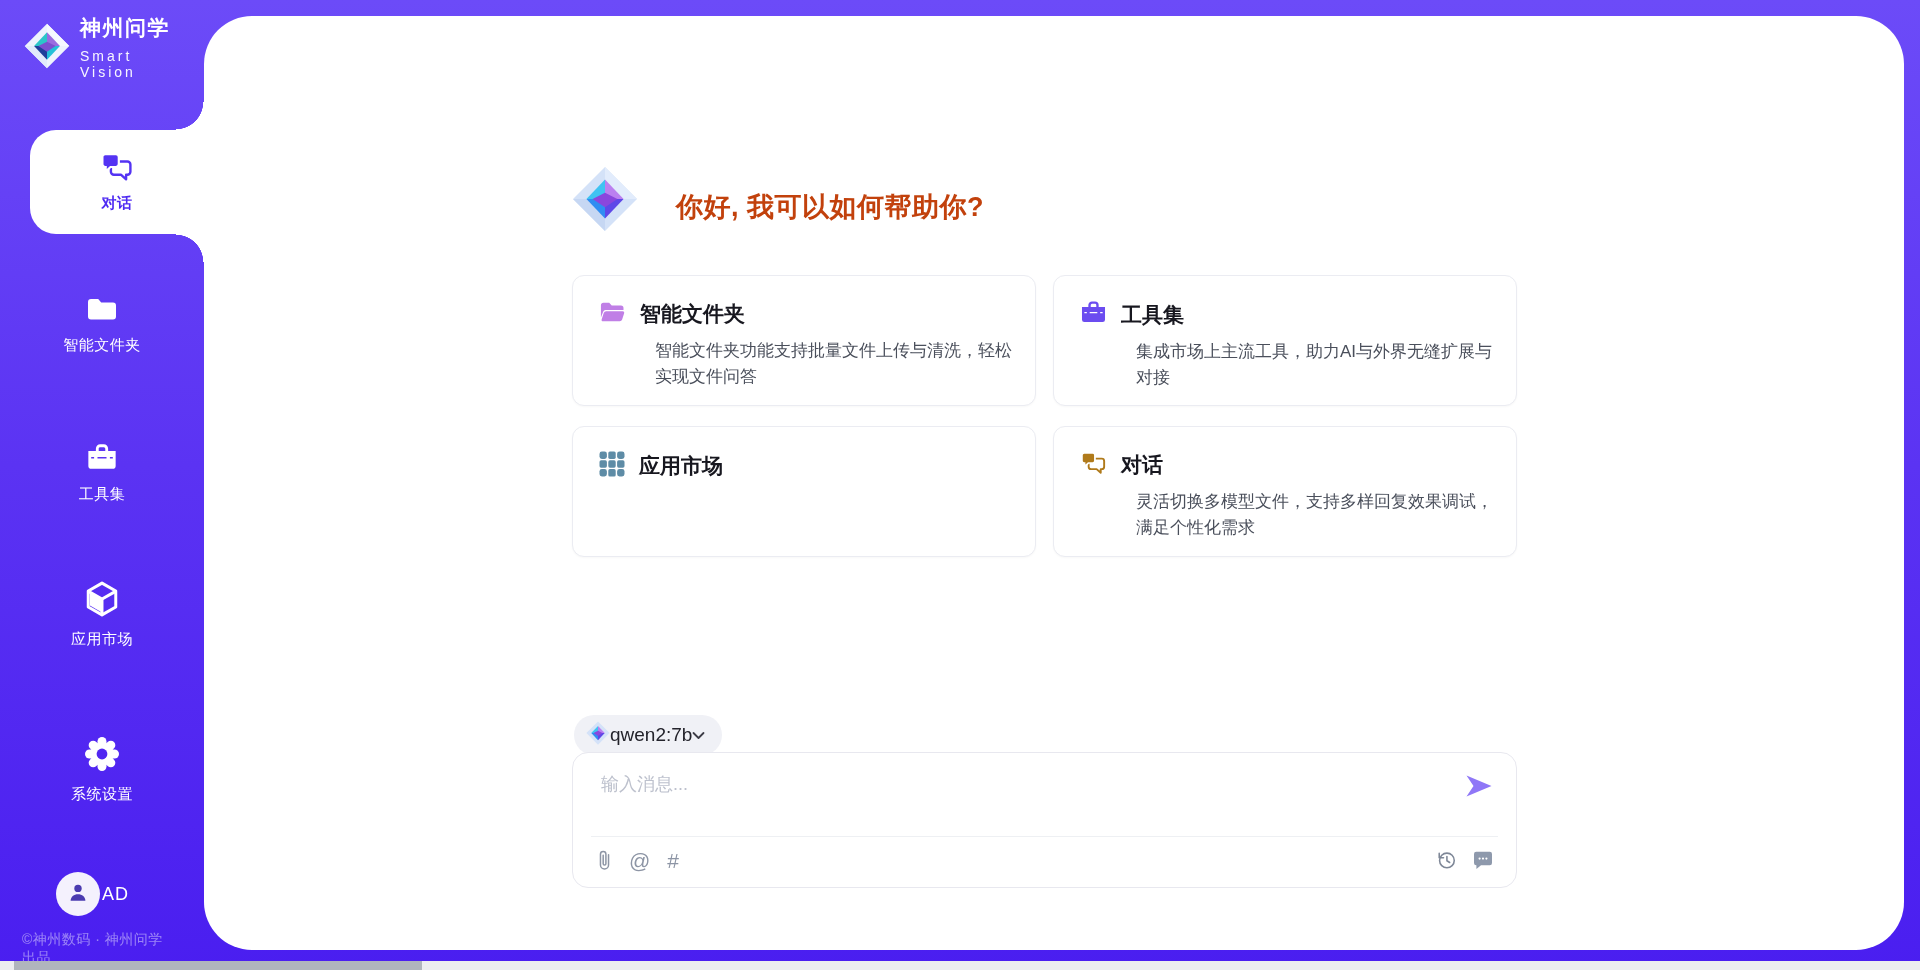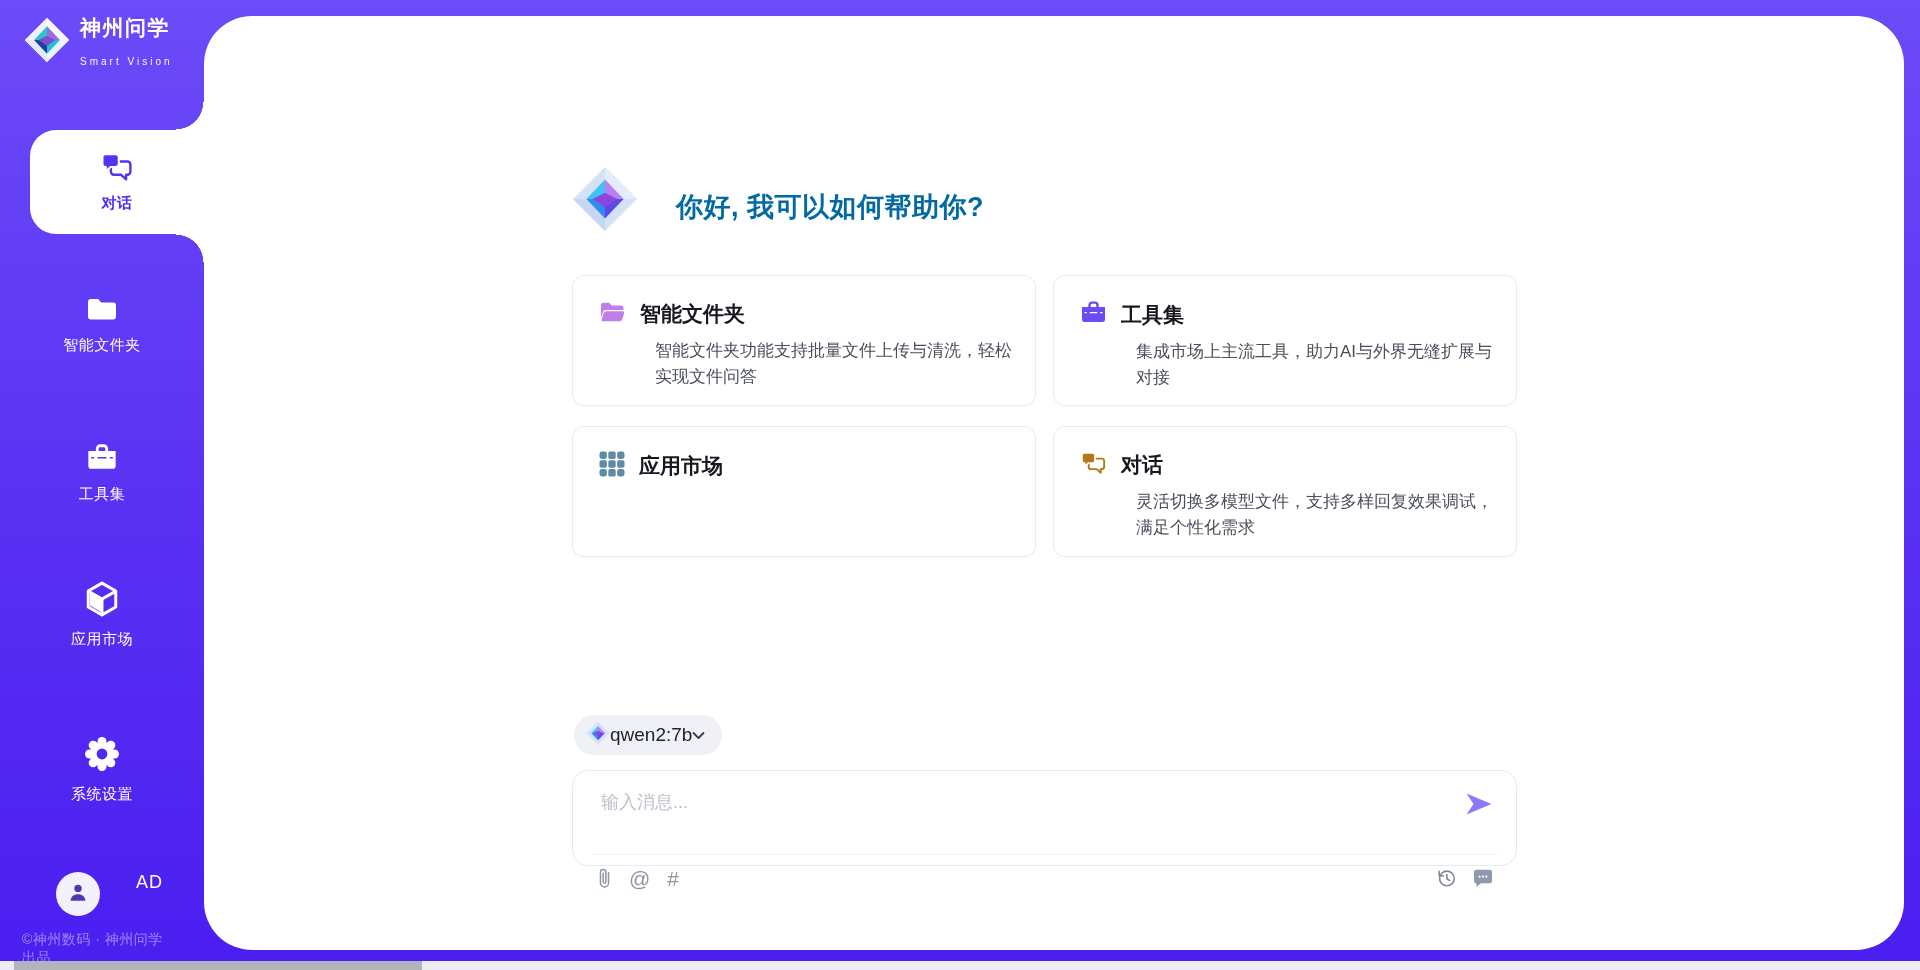--- a/index.html
+++ b/index.html
@@ -5,57 +5,57 @@
   html,body{margin:0;padding:0;}
   body{
     width:1920px;height:970px;position:relative;overflow:hidden;
     font-family:"Liberation Sans",sans-serif;
     background:linear-gradient(180deg,#6c4bf8 0%,#5b33f3 48%,#4a1ef0 100%);
   }
   
   .sidebar{position:absolute;left:0;top:0;width:176px;height:100%;}
   .brand{position:absolute;left:24px;top:16px;display:flex;align-items:center;gap:10px;z-index:3;}
   .brand-cn{font-size:21px;font-weight:700;color:#fff;letter-spacing:1.5px;line-height:1.1;}
-  .brand-en{font-size:10px;color:rgba(255,255,255,.95);letter-spacing:3px;margin-top:17px;font-weight:500;}
+  .brand-en{font-size:14px;color:rgba(255,255,255,.95);letter-spacing:3px;margin-top:9px;font-weight:500;}
   .nav-item{position:absolute;left:0;width:204px;display:flex;flex-direction:column;align-items:center;gap:9px;color:#fff;cursor:pointer;z-index:3;}
   .nav-label{font-size:15px;letter-spacing:.5px;}
   .nav-folder{top:296px;} .nav-toolbox{top:443px;} .nav-cube{top:581px;} .nav-gear{top:736px;}
   
   .active-tab{position:absolute;left:30px;top:130px;width:174px;height:104px;background:#fff;
     border-radius:26px 0 0 26px;z-index:2;display:flex;flex-direction:column;align-items:center;
     justify-content:center;gap:8px;color:#5433f3;cursor:pointer;}
   .active-tab .nav-label{color:#4e2af2;font-weight:600;}
   .fillet{position:absolute;left:176px;width:28px;height:28px;z-index:2;}
   .fillet-top{top:102px;background:radial-gradient(circle 28px at 0 0,transparent 27px,#fff 27.5px);}
   .fillet-bottom{top:234px;background:radial-gradient(circle 28px at 0 100%,transparent 27px,#fff 27.5px);}
   
-  .user-row{position:absolute;left:56px;top:872px;display:flex;align-items:flex-start;gap:36px;z-index:3;cursor:pointer;}
+  .user-row{position:absolute;left:56px;top:872px;display:flex;align-items:center;gap:2px;z-index:3;cursor:pointer;}
   .avatar{width:44px;height:44px;border-radius:50%;background:#f4f1fd;display:flex;align-items:center;justify-content:center;}
   .user-name{color:#fff;font-size:18px;font-weight:500;letter-spacing:1px;}
   .copyright{position:absolute;left:22px;top:931px;font-size:14px;color:rgba(255,255,255,.45);z-index:3;letter-spacing:.5px;}
   
   .main-panel{position:absolute;left:204px;top:16px;width:1700px;height:934px;background:#fff;border-radius:48px;z-index:1;}
   .content{position:absolute;left:368px;top:0;width:945px;height:100%;}
   .greeting{position:absolute;top:150px;left:0;display:flex;align-items:center;gap:38px;}
-  .greeting-title{font-size:27px;font-weight:700;color:#0369a1;letter-spacing:.5px;margin-top:12px;}
+  .greeting-title{font-size:27px;font-weight:700;color:#c2410c;letter-spacing:.5px;margin-top:12px;}
   
   .cards{position:absolute;top:259px;left:0;display:grid;grid-template-columns:464px 464px;column-gap:17px;row-gap:20px;}
   .card{background:#fff;border:1px solid #ebecf2;border-radius:12px;height:131px;box-sizing:border-box;
     padding:24px 26px;cursor:pointer;box-shadow:0 1px 2px rgba(20,20,40,.03);}
   .card-head{display:flex;align-items:center;gap:14px;}
   .card-title{font-size:21px;font-weight:700;color:#17171f;}
   .card-desc{margin:10px 0 0 56px;width:372px;font-size:17px;color:#4a4f5b;line-height:1.52;}
   .icon-folder-card{color:#c07fe6;} .icon-toolbox-card{color:#6b4cf0;}
   .icon-grid-card{color:#5e8ca6;} .icon-chat-card{color:#b07a1a;}
   
   .model-pill{position:absolute;top:699px;left:2px;height:40px;background:#f0f1f6;border-radius:20px;
     display:inline-flex;align-items:center;gap:0;padding:0 17px 0 12px;cursor:pointer;}
   .model-name{font-size:19px;color:#23232b;}
   
-  .composer{position:absolute;top:754px;left:0;width:945px;height:96px;border:1px solid #e8e8ef;
+  .composer{position:absolute;top:736px;left:0;width:945px;height:136px;border:1px solid #e8e8ef;
     border-radius:16px;box-sizing:border-box;background:#fff;}
   .msg-input{position:absolute;left:26px;top:17px;width:830px;height:56px;border:none;outline:none;resize:none;
     font-family:"Liberation Sans",sans-serif;font-size:18px;color:#333;background:transparent;}
   .msg-input::placeholder{color:#bdc1cd;}
   .send-btn{position:absolute;right:22px;top:20px;cursor:pointer;background:none;border:none;padding:0;line-height:0;}
   .composer-divider{position:absolute;left:18px;right:18px;top:83px;height:1px;background:#eef0f3;}
   .tools-left{position:absolute;left:24px;top:95px;display:flex;gap:17px;align-items:center;color:#8d95a5;}
   .tools-right{position:absolute;right:22px;top:96px;display:flex;gap:15px;align-items:center;color:#7e8797;}
   .glyph-btn{background:none;border:none;padding:0;cursor:pointer;color:inherit;line-height:0;display:flex;align-items:center;}
   .at-glyph,.hash-glyph{font-size:21px;color:#8d95a5;font-family:"Liberation Sans",sans-serif;line-height:1;}

